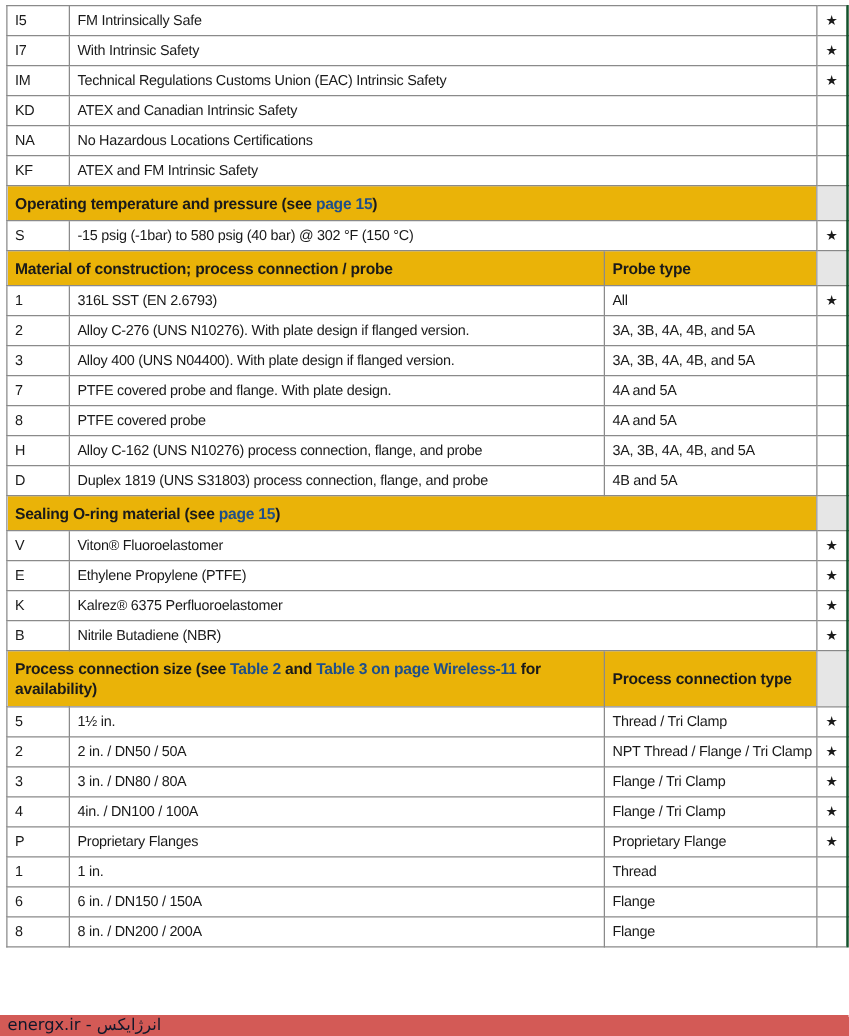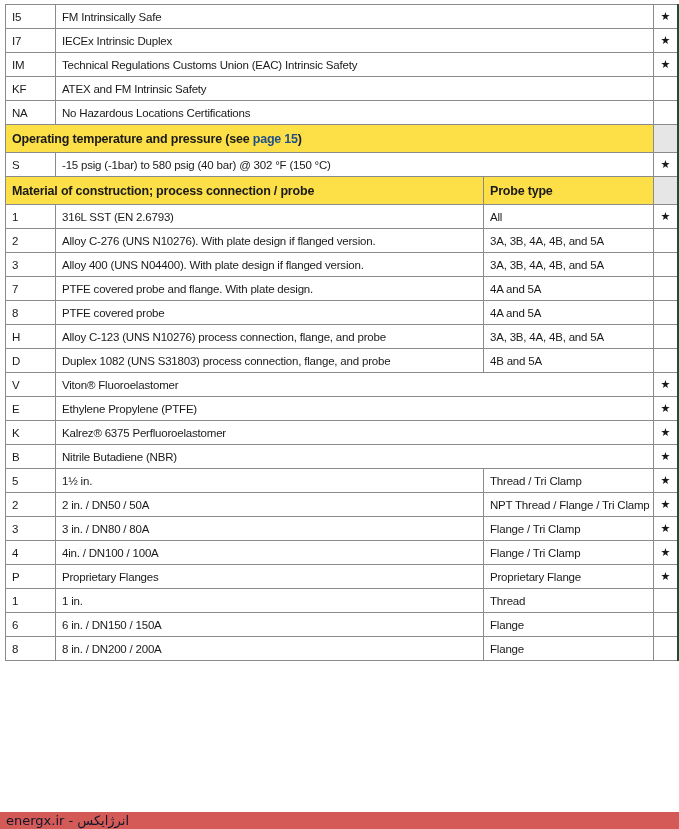--- a/index.html
+++ b/index.html
@@ -21,21 +21,21 @@
     padding: 0 6px;
     height: 23px;
     vertical-align: middle;
     white-space: nowrap;
     overflow: hidden;
     letter-spacing: -0.2px;
   }
   table.spec td.code { width: 38px; }
   table.spec td.star { width: 12px; text-align: center; font-size: 11px; padding: 0; }
   table.spec tr.section td {
-    background: #fde047;
+    background: #eab308;
     font-weight: bold;
     font-size: 12.5px;
     height: 27px;
     color: #1a1a1a;
   }
   table.spec tr.section.tall td { height: 44px; white-space: normal; line-height: 16px; }
   table.spec tr.section td.star { background: #e6e6e6; }
   .link { color: #1f4f8a; }
   .footer {
     position: absolute; left: 0; top: 812px; width: 679px; height: 17px;
@@ -60,36 +60,41 @@
   </colgroup>
   <tbody>
 
     <tr>
       <td class="code">I5</td>
       <td colspan="2">FM Intrinsically Safe</td>
       <td class="star">★</td>
     </tr>
     <tr>
       <td class="code">I7</td>
-      <td colspan="2">IECEx Intrinsic Duplex</td>
+      <td colspan="2">With Intrinsic Safety</td>
       <td class="star">★</td>
     </tr>
     <tr>
       <td class="code">IM</td>
       <td colspan="2">Technical Regulations Customs Union (EAC) Intrinsic Safety</td>
       <td class="star">★</td>
     </tr>
     <tr>
+      <td class="code">KD</td>
+      <td colspan="2">ATEX and Canadian Intrinsic Safety</td>
+      <td class="star"></td>
+    </tr>
+    <tr>
+      <td class="code">NA</td>
+      <td colspan="2">No Hazardous Locations Certifications</td>
+      <td class="star"></td>
+    </tr>
+    <tr>
       <td class="code">KF</td>
       <td colspan="2">ATEX and FM Intrinsic Safety</td>
-      <td class="star"></td>
-    </tr>
-    <tr>
-      <td class="code">NA</td>
-      <td colspan="2">No Hazardous Locations Certifications</td>
       <td class="star"></td>
     </tr>
 
     <tr class="section">
       <td colspan="3">
         <span>Operating temperature and pressure (see </span><span class="link">page 15</span><span>)</span>
       </td>
       <td class="star"></td>
     </tr>
     <tr>
@@ -128,31 +133,37 @@
       <td class="star"></td>
     </tr>
     <tr>
       <td class="code">8</td>
       <td>PTFE covered probe</td>
       <td>4A and 5A</td>
       <td class="star"></td>
     </tr>
     <tr>
       <td class="code">H</td>
-      <td>Alloy C-123 (UNS N10276) process connection, flange, and probe</td>
+      <td>Alloy C-162 (UNS N10276) process connection, flange, and probe</td>
       <td>3A, 3B, 4A, 4B, and 5A</td>
       <td class="star"></td>
     </tr>
     <tr>
       <td class="code">D</td>
-      <td>Duplex 1082 (UNS S31803) process connection, flange, and probe</td>
+      <td>Duplex 1819 (UNS S31803) process connection, flange, and probe</td>
       <td>4B and 5A</td>
       <td class="star"></td>
     </tr>
 
+    <tr class="section">
+      <td colspan="3">
+        <span>Sealing O-ring material (see </span><span class="link">page 15</span><span>)</span>
+      </td>
+      <td class="star"></td>
+    </tr>
     <tr>
       <td class="code">V</td>
       <td colspan="2">Viton® Fluoroelastomer</td>
       <td class="star">★</td>
     </tr>
     <tr>
       <td class="code">E</td>
       <td colspan="2">Ethylene Propylene (PTFE)</td>
       <td class="star">★</td>
     </tr>
@@ -160,20 +171,27 @@
       <td class="code">K</td>
       <td colspan="2">Kalrez® 6375 Perfluoroelastomer</td>
       <td class="star">★</td>
     </tr>
     <tr>
       <td class="code">B</td>
       <td colspan="2">Nitrile Butadiene (NBR)</td>
       <td class="star">★</td>
     </tr>
 
+    <tr class="section tall">
+      <td colspan="2">
+        <span>Process connection size (see </span><span class="link">Table 2</span><span> and </span><span class="link">Table 3 on page Wireless-11</span><span> for availability)</span>
+      </td>
+      <td>Process connection type</td>
+      <td class="star"></td>
+    </tr>
     <tr>
       <td class="code">5</td>
       <td>1½ in.</td>
       <td>Thread / Tri Clamp</td>
       <td class="star">★</td>
     </tr>
     <tr>
       <td class="code">2</td>
       <td>2 in. / DN50 / 50A</td>
       <td>NPT Thread / Flange / Tri Clamp</td>

